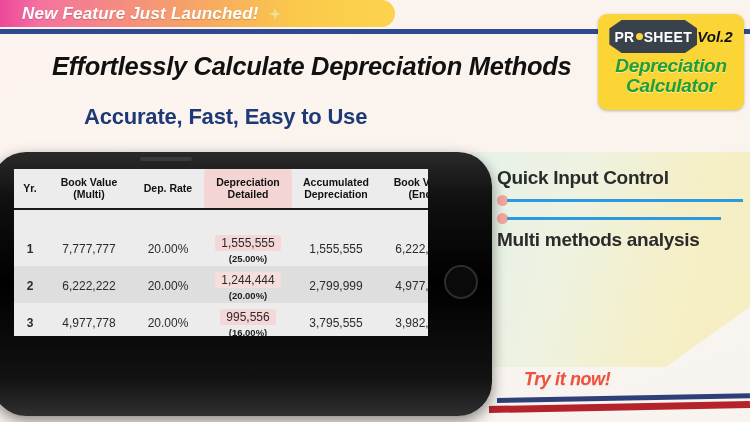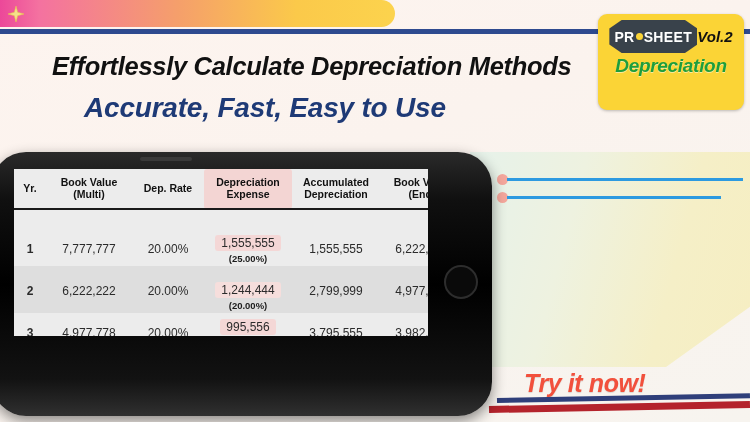--- a/index.html
+++ b/index.html
@@ -29,22 +29,22 @@
   .sparkle svg{display:block;}
   .banner-rule{position:absolute;left:0;top:29px;width:750px;height:5px;background:#2e4a8f;}
 
   
   .headline{
     position:absolute;left:8px;top:52px;width:580px;
     font-size:25.5px;font-weight:bold;font-style:italic;color:#111111;
     letter-spacing:-.3px;white-space:nowrap;margin-left:44px;
   }
   .subhead{
-    position:absolute;left:84px;top:92px;width:440px;
-    font-size:28px;font-weight:bold;font-style:italic;color:#1e3a76;
+    position:absolute;left:84px;top:104px;width:440px;
+    font-size:22px;font-weight:bold;color:#1e3a76;
     letter-spacing:-.2px;white-space:nowrap;
   }
 
   
   .logo{
     position:absolute;left:598px;top:14px;width:146px;height:96px;
     background:#fbd436;border-radius:9px;
     box-shadow:0 1px 3px rgba(0,0,0,.25);
     display:flex;flex-direction:column;align-items:center;
   }
@@ -82,21 +82,21 @@
   }
   .divider{position:relative;height:12px;margin:5px 0 6px 0;}
   .divider .line{position:absolute;left:10px;top:5px;height:3px;background:#2d9ae0;}
   .divider .dot{position:absolute;left:0;top:1px;width:11px;height:11px;border-radius:50%;
     background:#f4a79c;}
   .d1 .line{width:236px;}
   .d2 .line{width:214px;}
 
   .try{
     position:absolute;left:524px;top:369px;
-    font-size:25px;font-weight:bold;font-style:italic;color:#f2503c;
+    font-size:18px;font-weight:bold;font-style:italic;color:#f2503c;
     letter-spacing:-.4px;white-space:nowrap;
     text-shadow:0 1px 1px rgba(0,0,0,.12);
   }
 
   
   .bar-navy{
     position:absolute;left:497px;top:398px;width:253px;height:5px;
     background:#2f3f7a;transform:rotate(-1.1deg);transform-origin:left center;
   }
   .bar-red{
@@ -142,31 +142,32 @@
   th.hl{background:#f3d5d3;border-radius:3px;}
   table.dep td{
     font-size:12px;color:#2b2b2b;text-align:center;padding:6px 1px 2px 1px;
     vertical-align:middle;
   }
   td.yr{font-weight:bold;font-size:11px;color:#111;}
   tr.shaded td{background:#dedede;}
   .exp-cell{position:relative;padding-bottom:1px;}
   .exp-val{display:inline-block;background:#f4d7d6;border-radius:3px;padding:1px 6px;
     font-size:12px;color:#2b2b2b;}
-  tr.shaded .exp-val{background:#f6dedc;margin-top:10px;}
+  tr.shaded .exp-val{background:#f6dedc;}
   .exp-pct{display:block;font-size:9.5px;font-weight:bold;color:#1c1c1c;
     margin-top:2px;}
   .spacer-row td{height:11px;padding:0;}
 </style>
 </head>
 <body>
 
 <div id="stage">
 
   <div class="banner">
+    <span class="banner-text">New Feature Just Launched!</span>
     <span class="sparkle">
       <svg width="16" height="16" viewBox="0 0 16 16">
         <path d="M8 0 L9.7 6.3 L16 8 L9.7 9.7 L8 16 L6.3 9.7 L0 8 L6.3 6.3 Z" fill="#f5e08a" stroke="#e8c24d" stroke-width=".6"></path>
       </svg>
     </span>
   </div>
   <div class="banner-rule"></div>
 
   <div class="headline">Effortlessly Calculate Depreciation Methods</div>
   <div class="subhead">Accurate, Fast, Easy to Use</div>
@@ -176,32 +177,39 @@
       <div class="badge">
         <span class="badge-inner">
           <span>PR</span>
           <span class="badge-dot"></span>
           <span>SHEET</span>
         </span>
       </div>
       <span class="vol">Vol.2</span>
     </div>
     <div class="logo-l1">Depreciation</div>
+    <div class="logo-l2">Calculator</div>
   </div>
 
   <div class="feat-panel"></div>
 
   <div class="feat-list">
+    <div class="feat-item">
+      <div class="feat-label">Quick Input Control</div>
+    </div>
     <div class="divider d1">
       <span class="dot"></span>
       <span class="line"></span>
     </div>
     <div class="divider d2">
       <span class="dot"></span>
       <span class="line"></span>
+    </div>
+    <div class="feat-item">
+      <div class="feat-label">Multi methods analysis</div>
     </div>
   </div>
 
   <div class="try">Try it now!</div>
 
   <div class="bar-navy"></div>
   <div class="bar-red"></div>
 
   <div class="phone">
     <div class="speaker"></div>
@@ -224,21 +232,21 @@
             </th>
             <th>
               <div>Book Value</div>
               <div>(Multi)</div>
             </th>
             <th>
               <div>Dep. Rate</div>
             </th>
             <th class="hl">
               <div>Depreciation</div>
-              <div>Expense</div>
+              <div>Detailed</div>
             </th>
             <th>
               <div>Accumulated</div>
               <div>Depreciation</div>
             </th>
             <th>
               <div>Book Value</div>
               <div>(End)</div>
             </th>
           </tr>

